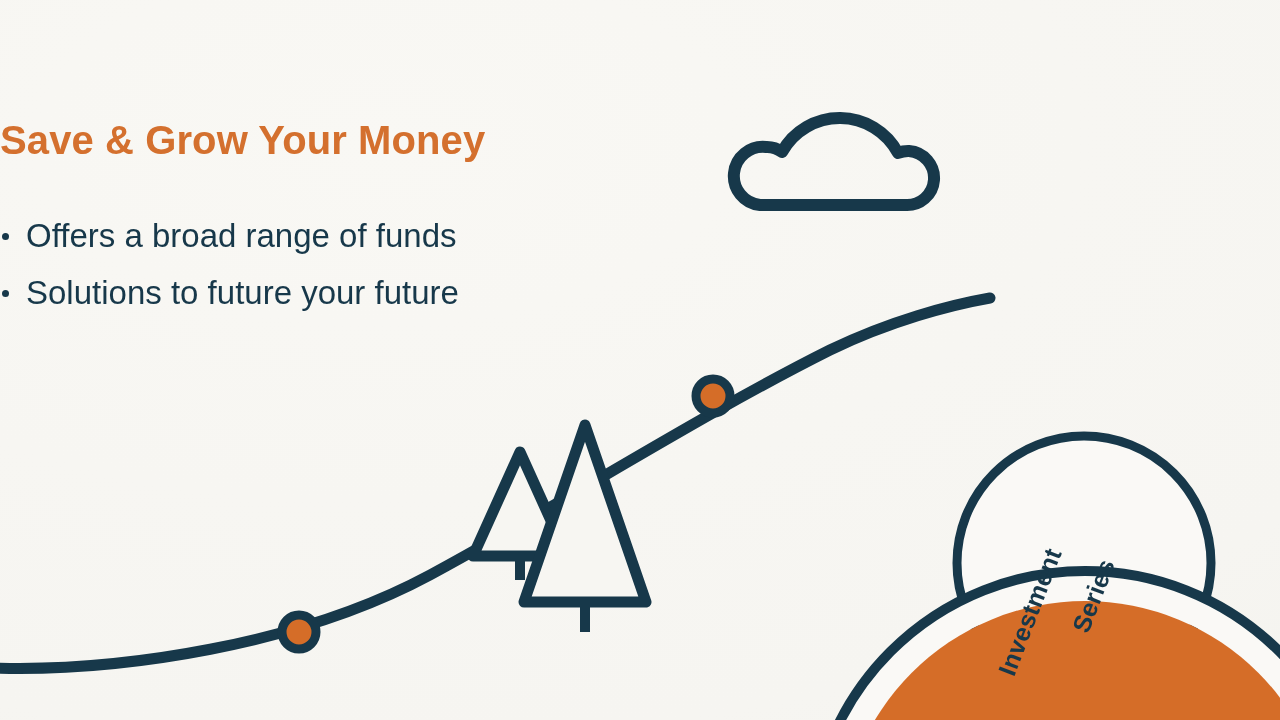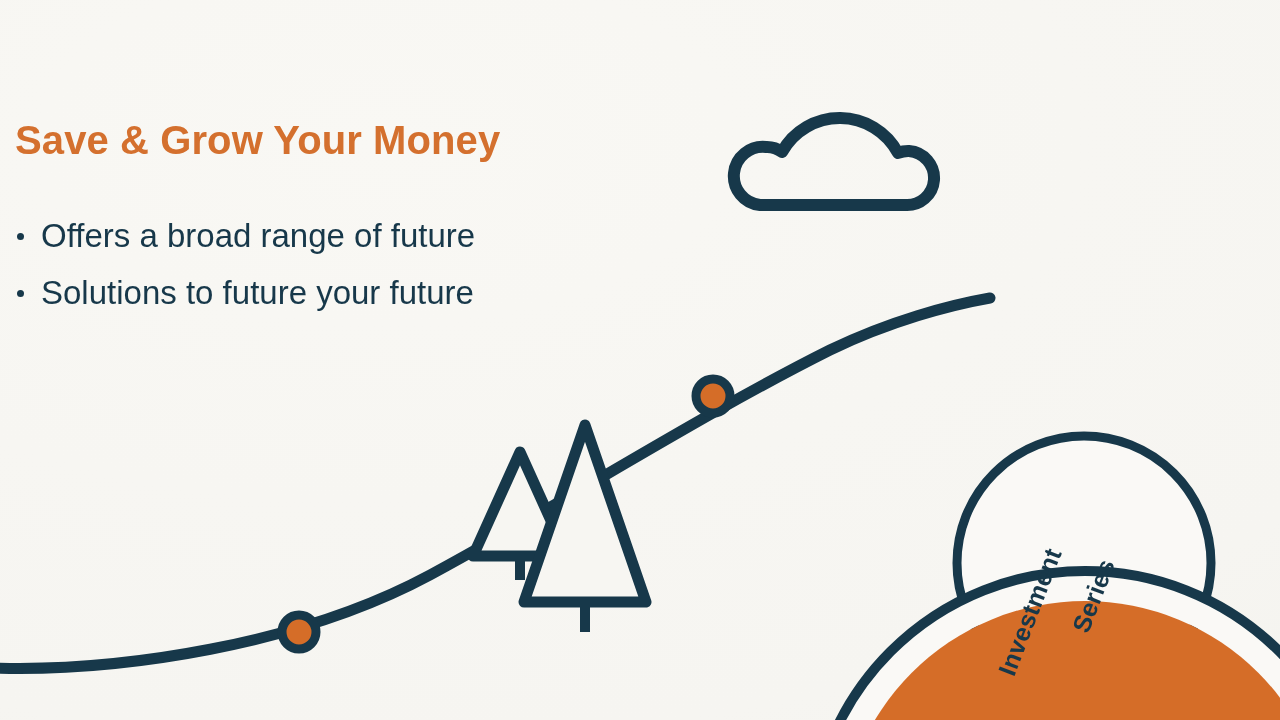--- a/index.html
+++ b/index.html
@@ -21,21 +21,21 @@
     position: absolute;
     left: 0;
     top: 0;
     width: 1280px;
     height: 720px;
   }
 
   
   .text-block {
     position: absolute;
-    left: 15px;
+    left: 0;
     top: 118px;
     width: 640px;
   }
   .slide-title {
     margin: 0;
     font-size: 40px;
     font-weight: bold;
     letter-spacing: 0.1px;
     color: #d4702e;
     line-height: 1.1;
@@ -133,21 +133,21 @@
       <circle cx="1085" cy="846" r="275" fill="none" stroke="#17384a" stroke-width="10"></circle>
       <circle cx="1085" cy="846" r="245" fill="#d56d28"></circle>
     </g>
   </svg>
 
   <div class="text-block">
     <h1 class="slide-title">Save &amp; Grow Your Money</h1>
     <ul class="bullet-list">
       <li class="bullet-item">
         <span class="dot"></span>
-        <span>Offers a broad range of future</span>
+        <span>Offers a broad range of funds</span>
       </li>
       <li class="bullet-item">
         <span class="dot"></span>
         <span>Solutions to future your future</span>
       </li>
     </ul>
   </div>
 
   <div class="badge-label" id="badge-word-1">Investment</div>
   <div class="badge-label" id="badge-word-2">Series</div>

